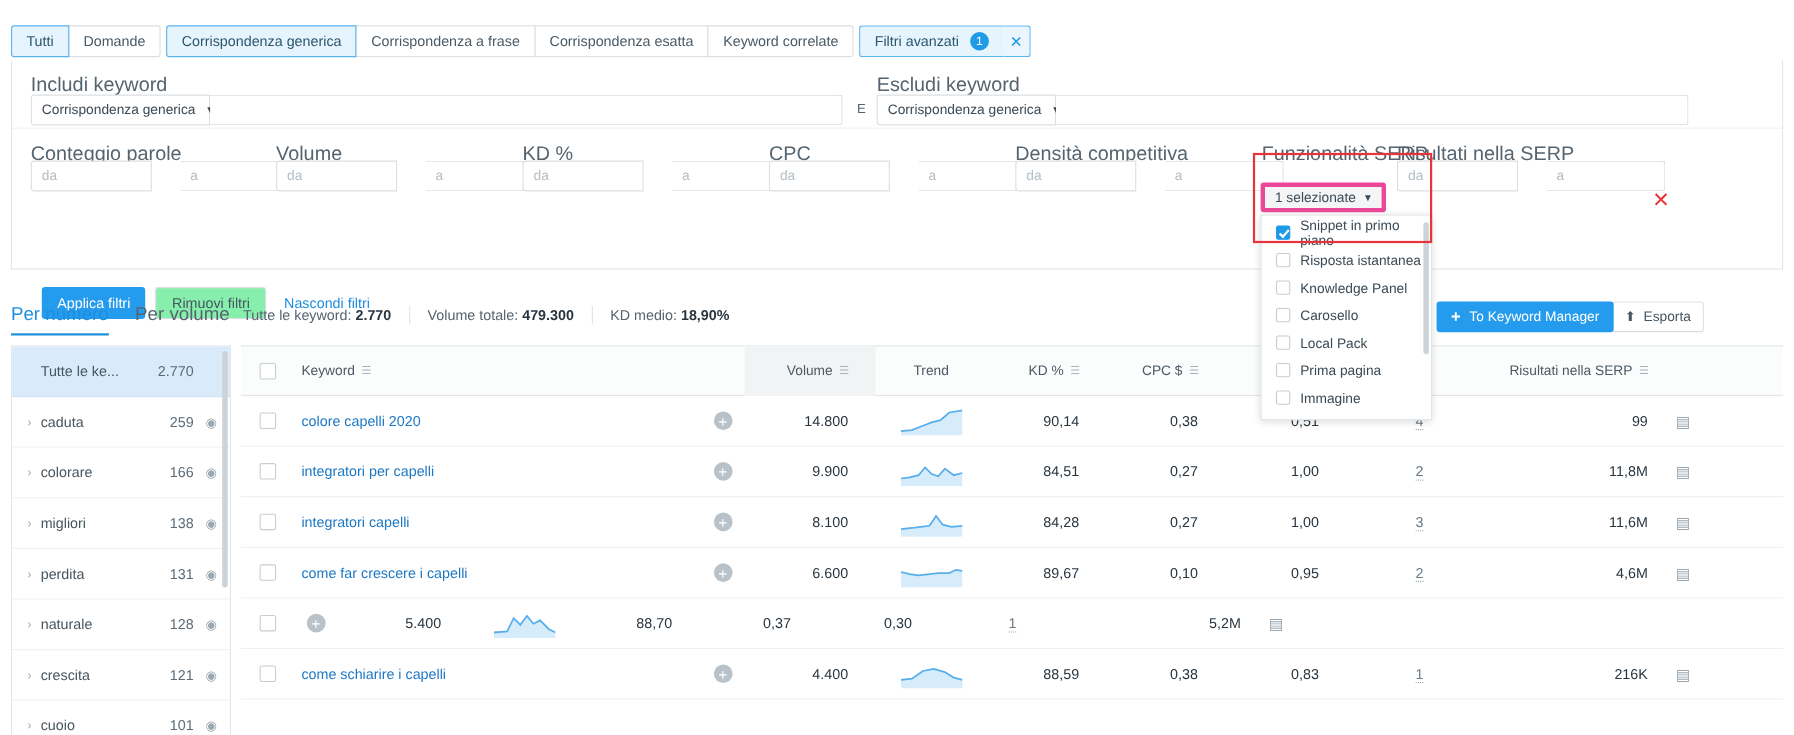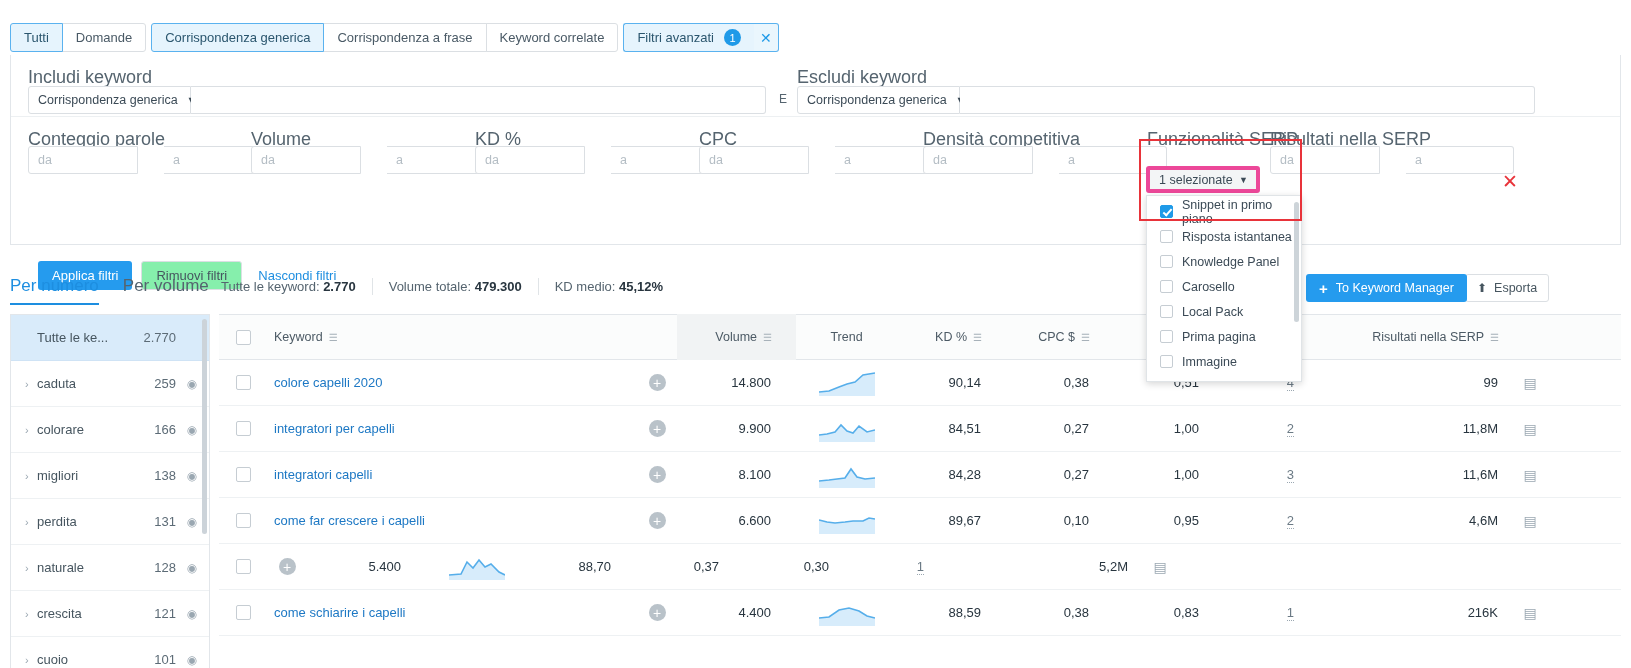--- a/index.html
+++ b/index.html
@@ -264,20 +264,23 @@
       </div>
     <div class="tab round-r">
         <span>Domande</span>
       </div>
     <div class="tab active sep-left">
         <span>Corrispondenza generica</span>
       </div>
     <div class="tab">
         <span>Corrispondenza a frase</span>
       </div>
+    <div class="tab">
+        <span>Corrispondenza esatta</span>
+      </div>
     <div class="tab round-r">
         <span>Keyword correlate</span>
       </div>
     <div class="tab active sep-left" style="border-right:none;border-radius:3px 0 0 3px;">
       <span>Filtri avanzati</span>
       <span class="tab-badge">1</span>
     </div>
     <div class="tab-close">✕</div>
   </div>
 
@@ -402,21 +405,21 @@
       <b>2.770</b>
     </div>
     <div class="stat-div"></div>
     <div class="stat">
       <span>Volume totale:</span>
       <b>479.300</b>
     </div>
     <div class="stat-div"></div>
     <div class="stat">
       <span>KD medio:</span>
-      <b>45,12%</b>
+      <b>18,90%</b>
     </div>
   </div>
 
   <div class="tkm-btn">
     <span class="plus">+</span>
     <span>To Keyword Manager</span>
   </div>
   <div class="export-btn">
     <span class="ic">⬆</span>
     <span>Esporta</span>

